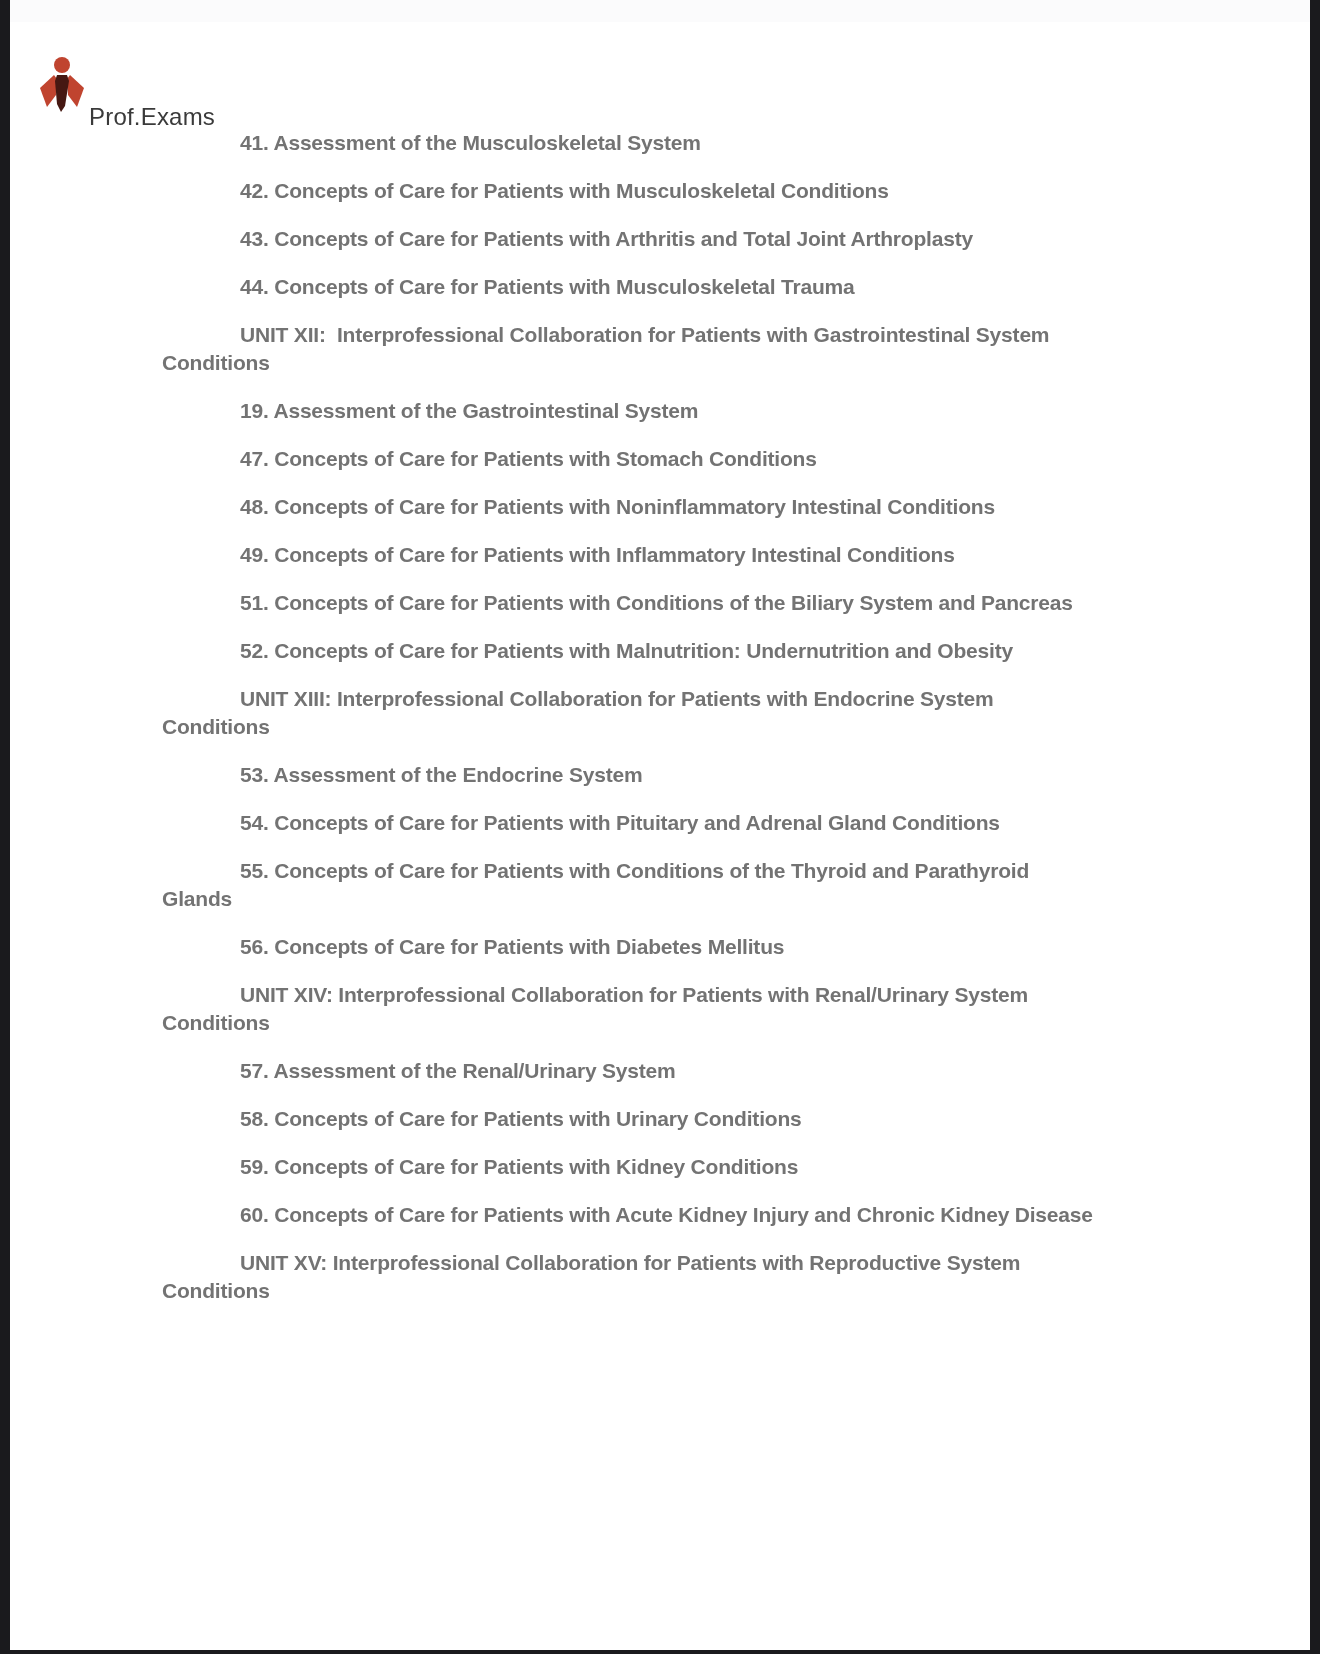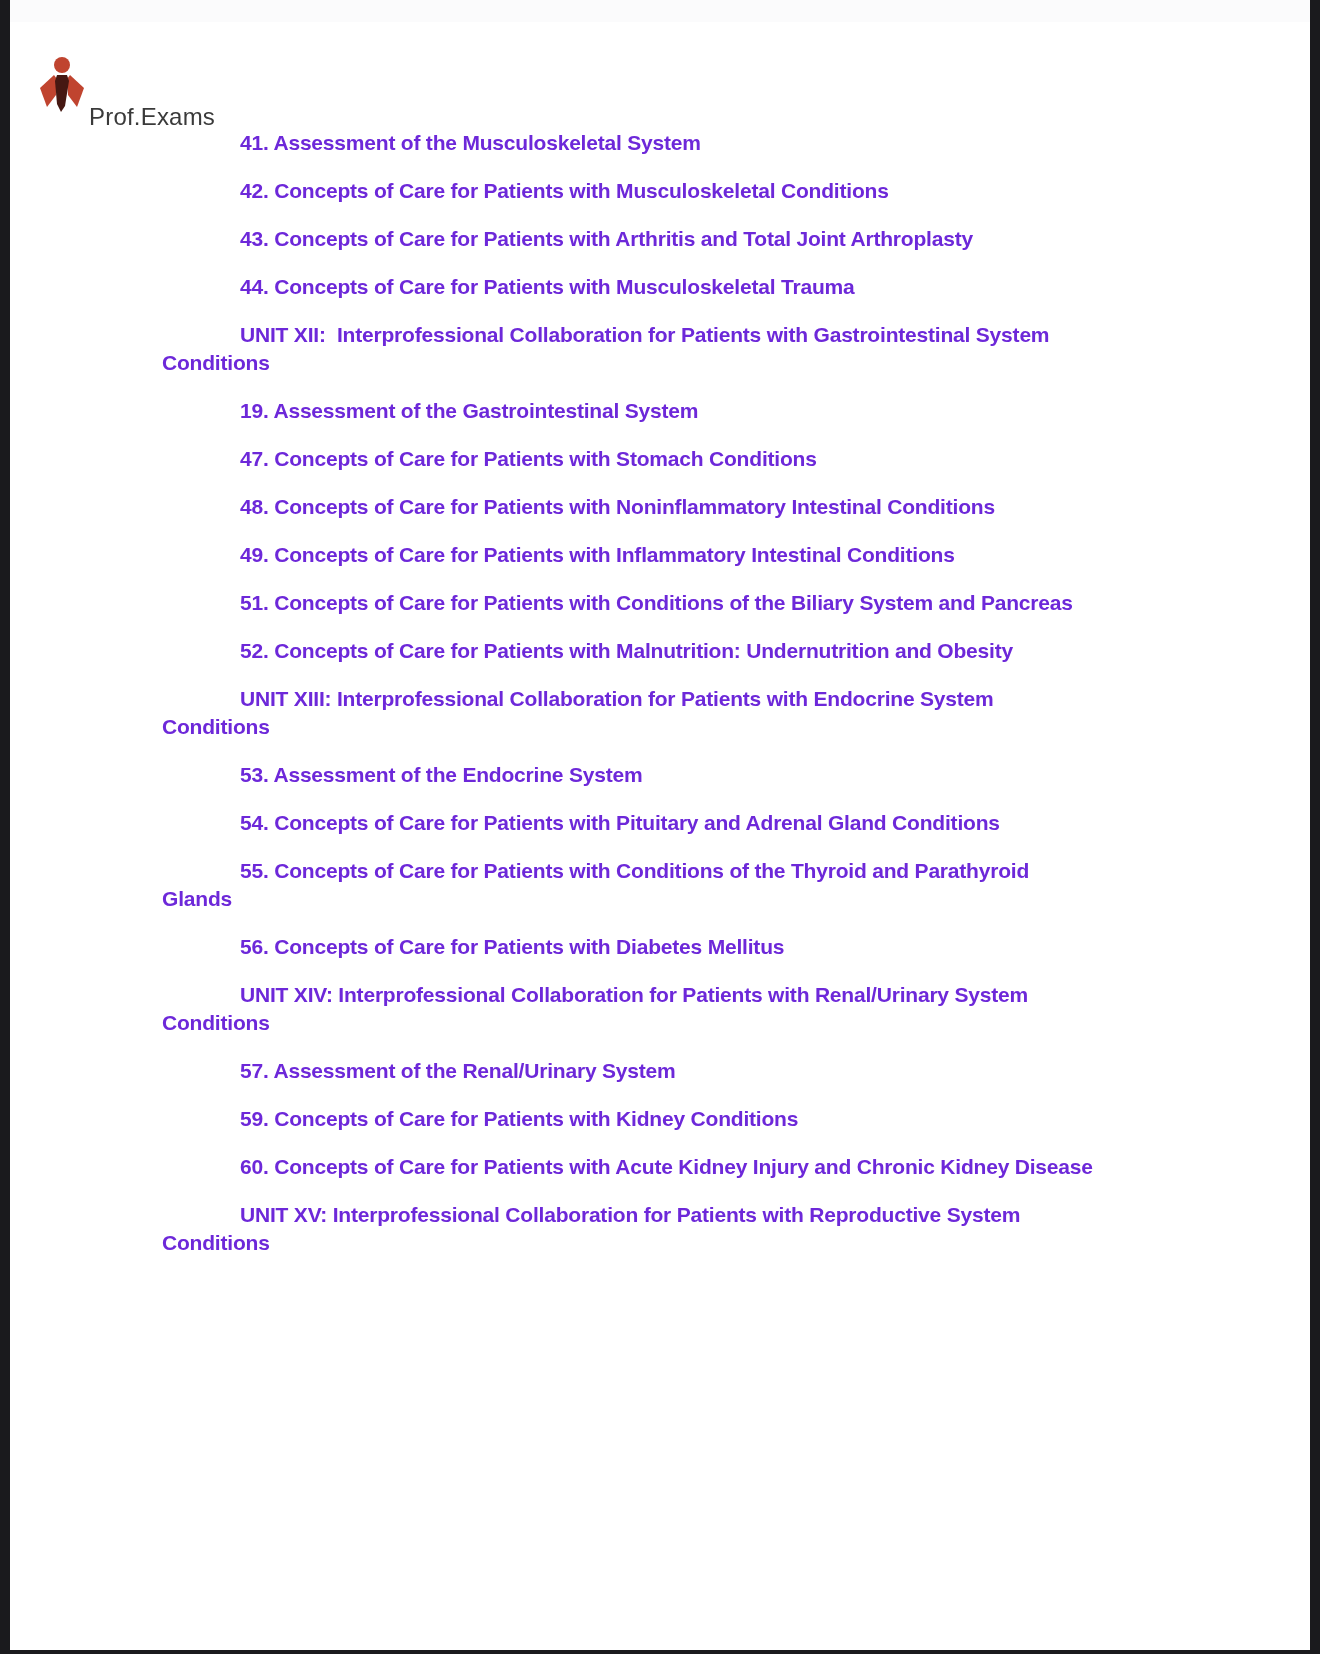--- a/index.html
+++ b/index.html
@@ -54,21 +54,21 @@
   }
   main.toc {
     position: absolute;
     left: 162px; top: 129px;
     width: 1122px;
   }
   main.toc p {
     font-size: 21px;
     line-height: 28px;
     font-weight: 700;
-    color: #6d28d9;
+    color: #737373;
     letter-spacing: -0.2px;
     margin: 0 0 20px 0;
     text-indent: 78px;
     white-space: pre-wrap;
   }
   main.toc p.unit-heading {
   }
 </style>
 </head>
 <body>
@@ -106,17 +106,18 @@
     <p class="unit-heading">UNIT XIII: Interprofessional Collaboration for Patients with Endocrine System
 Conditions</p>
     <p>53. Assessment of the Endocrine System</p>
     <p>54. Concepts of Care for Patients with Pituitary and Adrenal Gland Conditions</p>
     <p>55. Concepts of Care for Patients with Conditions of the Thyroid and Parathyroid
 Glands</p>
     <p>56. Concepts of Care for Patients with Diabetes Mellitus</p>
     <p class="unit-heading">UNIT XIV: Interprofessional Collaboration for Patients with Renal/Urinary System
 Conditions</p>
     <p>57. Assessment of the Renal/Urinary System</p>
+    <p>58. Concepts of Care for Patients with Urinary Conditions</p>
     <p>59. Concepts of Care for Patients with Kidney Conditions</p>
     <p>60. Concepts of Care for Patients with Acute Kidney Injury and Chronic Kidney Disease</p>
     <p class="unit-heading">UNIT XV: Interprofessional Collaboration for Patients with Reproductive System
 Conditions</p>
   </main>
 
 </body></html>

